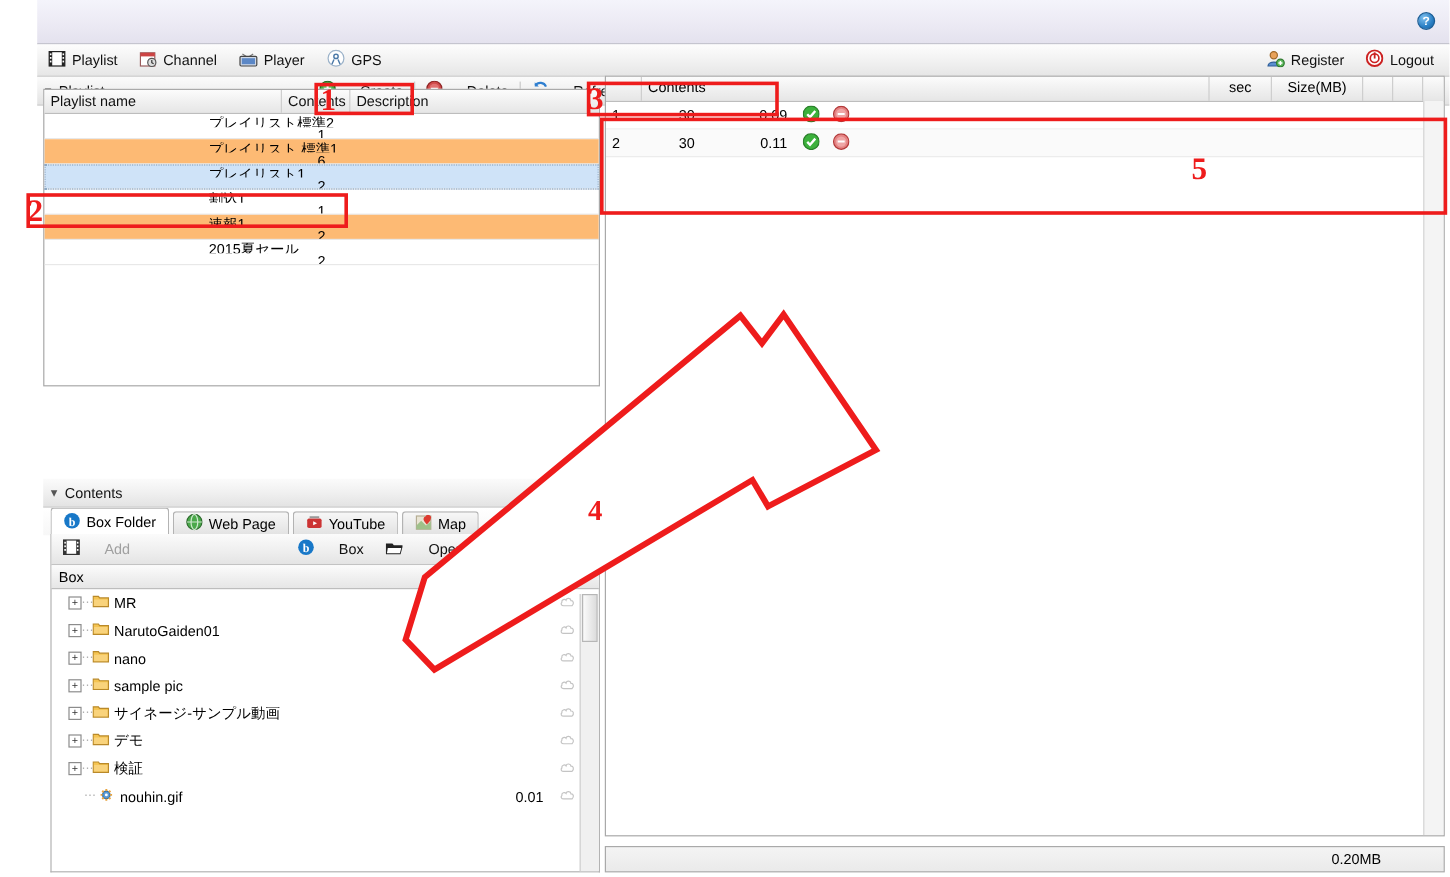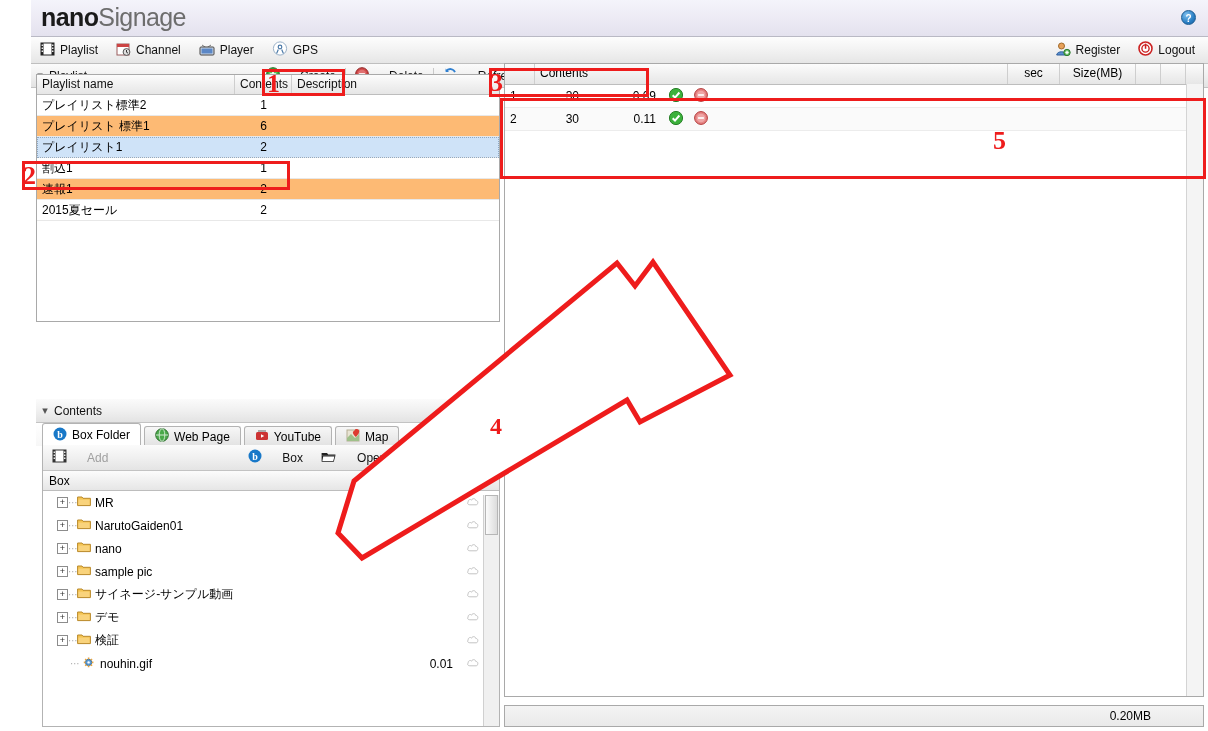--- a/index.html
+++ b/index.html
@@ -123,20 +123,21 @@
     box-sizing: border-box;
     white-space: nowrap; overflow: hidden;
   }
   .grid-row {
     display: flex;
     height: 21px;
     align-items: center;
     font-size: 12px;
     border-bottom: 1px solid #e8e8e8;
     box-sizing: border-box;
+    flex-direction: column;
   }
   .grid-row.alt { background: #fdba74; }
   .grid-row.sel {
     background: #cfe3f8;
     outline: 1px dotted #8fa9c4;
     outline-offset: -1px;
   }
   .cell { padding: 0 5px; box-sizing: border-box; white-space: nowrap; overflow: hidden; }
   .c-name { width: 198px; }
   .c-count { width: 57px; text-align: center; }
@@ -242,23 +243,20 @@
     pointer-events: none;
   }
   .ico { display:inline-block; vertical-align:middle; }
 </style>
 </head>
 <body>
 
 <div id="app">
 
   <div class="titlebar">
-    <div class="logo">
-      <span class="nano">nano</span><span class="signage">Signage</span>
-    </div>
     <div class="help-icon">?</div>
   </div>
 
   <div class="navbar">
     <div class="nav-item">
       <span class="ico">
         <svg width="15" height="14">
             <rect x="1" y="1" width="13" height="12" fill="#fff" stroke="#222"></rect>
             <rect x="1" y="1" width="2.5" height="12" fill="#222"></rect>
             <rect x="11.5" y="1" width="2.5" height="12" fill="#222"></rect>

